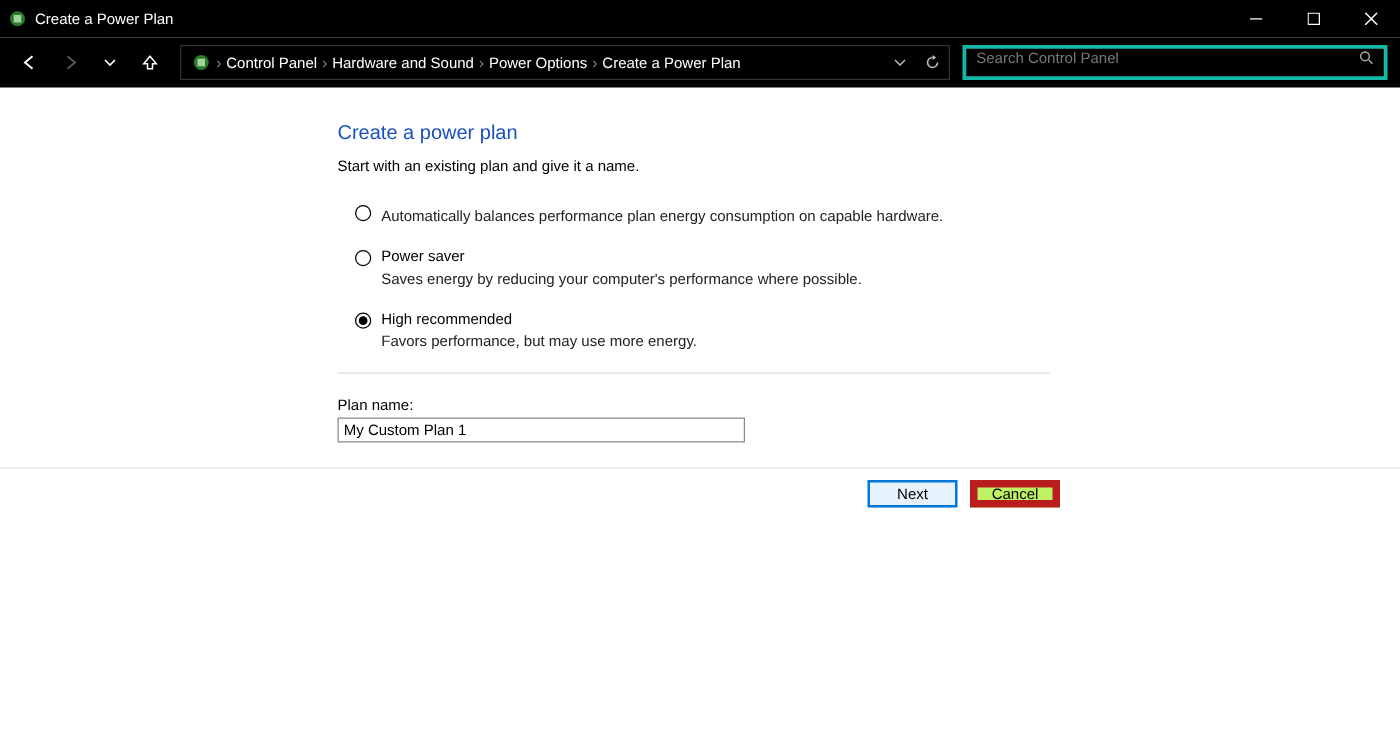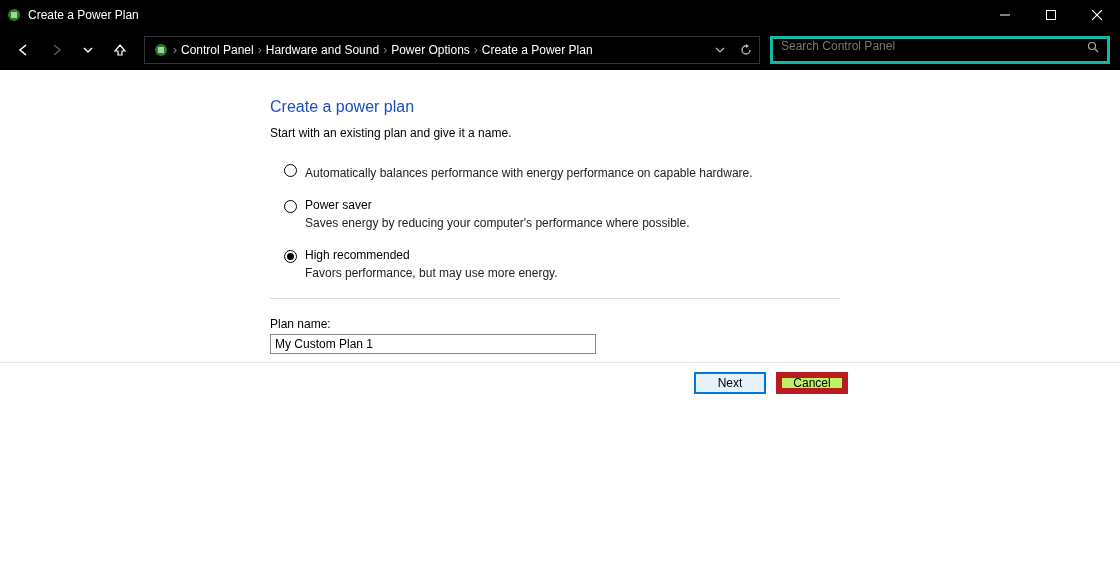--- a/index.html
+++ b/index.html
@@ -109,21 +109,21 @@
       width: 570px;
     }
 
     .name-label { font-size: 12px; margin-bottom: 3px; }
     .name-input {
       width: 326px; height: 20px; border: 1px solid #888; font-size: 12px; padding: 1px 4px;
     }
 
     .footerbar {
       position: absolute;
-      top: 362px;
+      top: 374px;
       left: 0;
       width: 100%;
       border-top: 1px solid #e5e5e5;
     }
     .buttons {
       display: flex;
       gap: 10px;
       justify-content: flex-start;
       padding: 9px 0 0 694px;
     }
@@ -232,21 +232,21 @@
 </div>
 
 <div class="content">
   <h1 class="page-heading">Create a power plan</h1>
   <div class="page-sub">Start with an existing plan and give it a name.</div>
 
   <div id="plans">
       <div class="plan">
         <div class="radio"></div>
         <div class="plan-body">
-          <div class="plan-desc">Automatically balances performance with energy performance on capable hardware.</div>
+          <div class="plan-desc">Automatically balances performance plan energy consumption on capable hardware.</div>
         </div>
       </div>
       <div class="plan">
         <div class="radio"></div>
         <div class="plan-body">
           <div class="plan-title">Power saver</div>
           <div class="plan-desc">Saves energy by reducing your computer's performance where possible.</div>
         </div>
       </div>
       <div class="plan">

